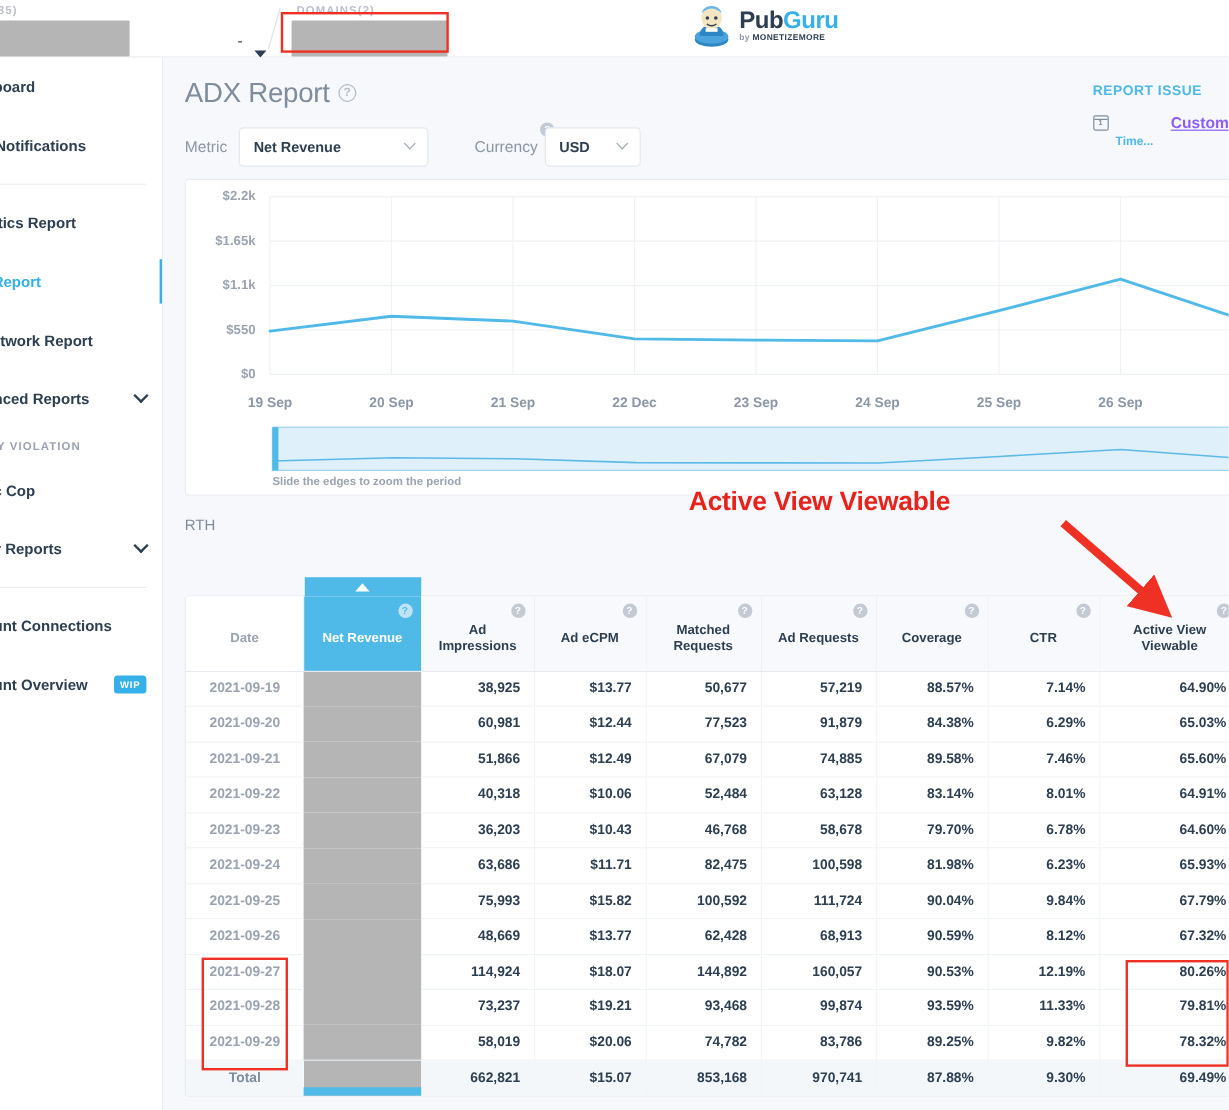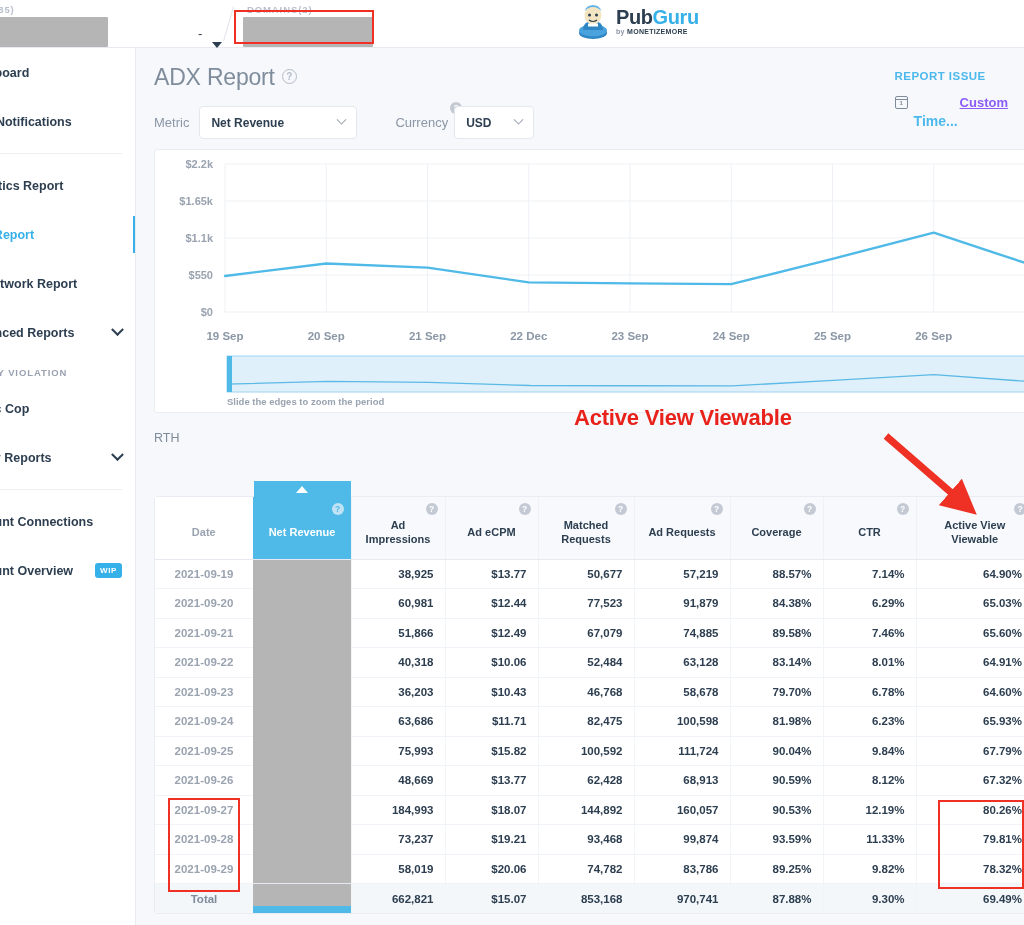--- a/index.html
+++ b/index.html
@@ -86,21 +86,21 @@
     margin-left: auto; background: #35b0e8; color: #fff; font-size: 8px;
     font-weight: 800; letter-spacing: .6px; padding: 3px 5px; border-radius: 3px;
   }
 
   
   .main {
     position: absolute; top: 48px; left: 136px; width: 888px; height: 877px;
     background: #f6f8fb; overflow: hidden;
   }
   .page-head {
-    display: flex; align-items: flex-start; padding: 16px 16px 0 18px; height: 52px;
+    display: flex; align-items: flex-start; padding: 16px 0 0 18px; height: 52px;
   }
   .page-title {
     font-size: 23px; color: #7f8c9b; font-weight: 400; letter-spacing: -.2px;
   }
   .qmark {
     display: inline-flex; align-items: center; justify-content: center;
     width: 15px; height: 15px; border: 1.3px solid #b3bcc8; border-radius: 50%;
     color: #b3bcc8; font-size: 10px; font-weight: 700; margin-left: 7px;
     vertical-align: 5px;
   }
@@ -122,21 +122,21 @@
   .cal-icon::after {
     content:"1"; position:absolute; left:0; right:0; top:3px; text-align:center;
     font-size:6px; color:#7f8c9b; font-weight:700;
   }
   .cal-text { line-height: 1.35; }
   .cal-main {
     color: #8b5cf6; font-size: 13px; font-weight: 800; text-decoration: underline;
     white-space: nowrap;
     margin-left: 46px;
   }
-  .cal-sub { color: #4db8ec; font-size: 14px; font-weight: 700; white-space: nowrap; }
+  .cal-sub { color: #4db8ec; font-size: 10px; font-weight: 700; white-space: nowrap; }
 
   
   .filters {
     display: flex; align-items: center; gap: 0; padding: 6px 0 10px 18px;
   }
   .flabel { font-size: 13px; color: #8b97a6; margin-right: 10px; }
   .fselect {
     background: #fff; border: 1px solid #e4e8ee; border-radius: 4px;
     height: 33px; display: flex; align-items: center; padding: 0 11px;
     font-size: 12px; font-weight: 700; color: #2c3e50; min-width: 152px;
@@ -524,21 +524,21 @@
               <td>$13.77</td>
               <td>62,428</td>
               <td>68,913</td>
               <td>90.59%</td>
               <td>8.12%</td>
               <td>67.32%</td>
             </tr>
             <tr>
               <td class="date">2021-09-27</td>
               <td class="redacted"></td>
-              <td>184,993</td>
+              <td>114,924</td>
               <td>$18.07</td>
               <td>144,892</td>
               <td>160,057</td>
               <td>90.53%</td>
               <td>12.19%</td>
               <td>80.26%</td>
             </tr>
             <tr>
               <td class="date">2021-09-28</td>
               <td class="redacted"></td>

